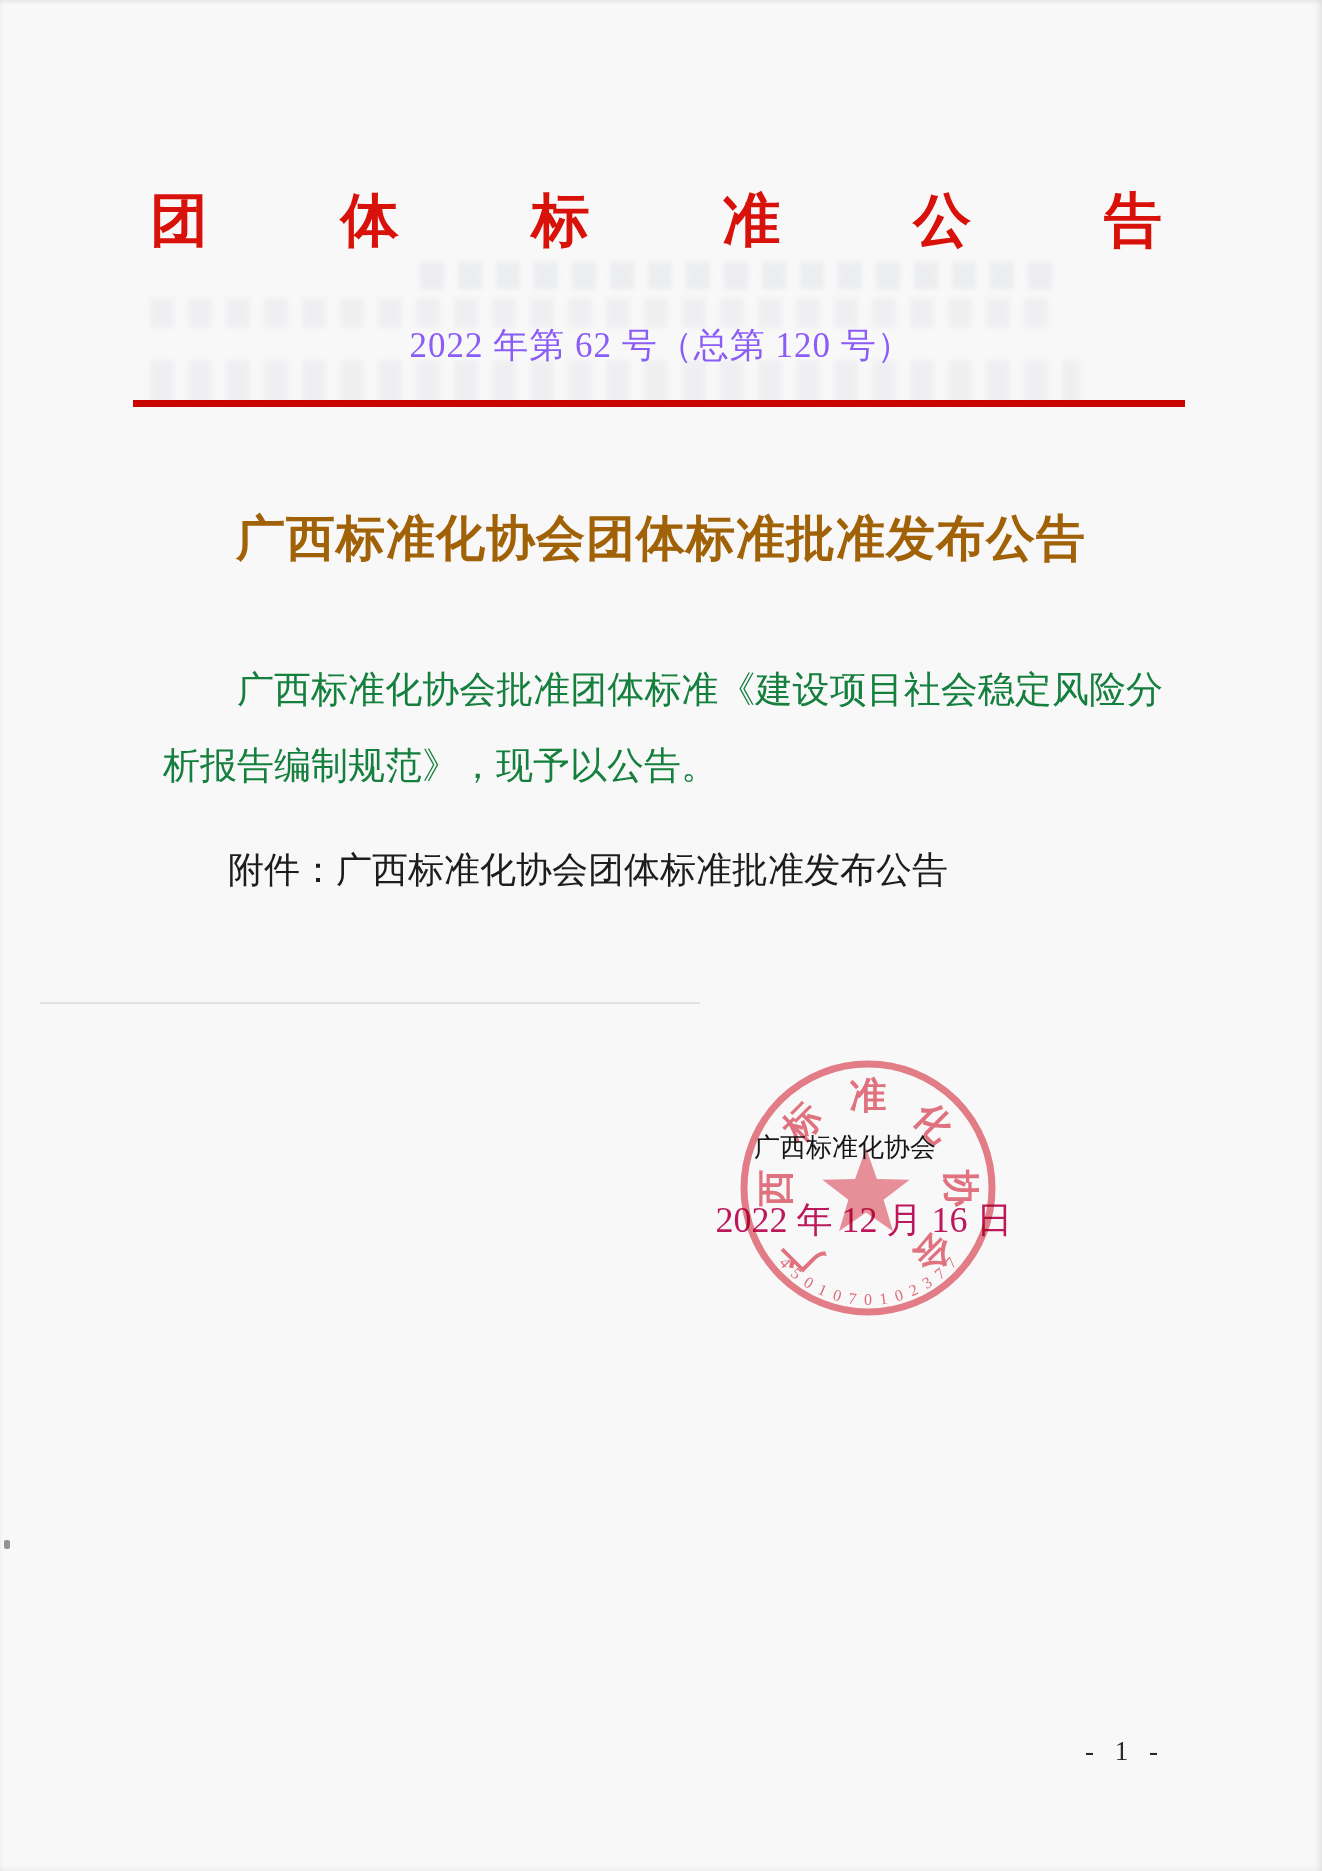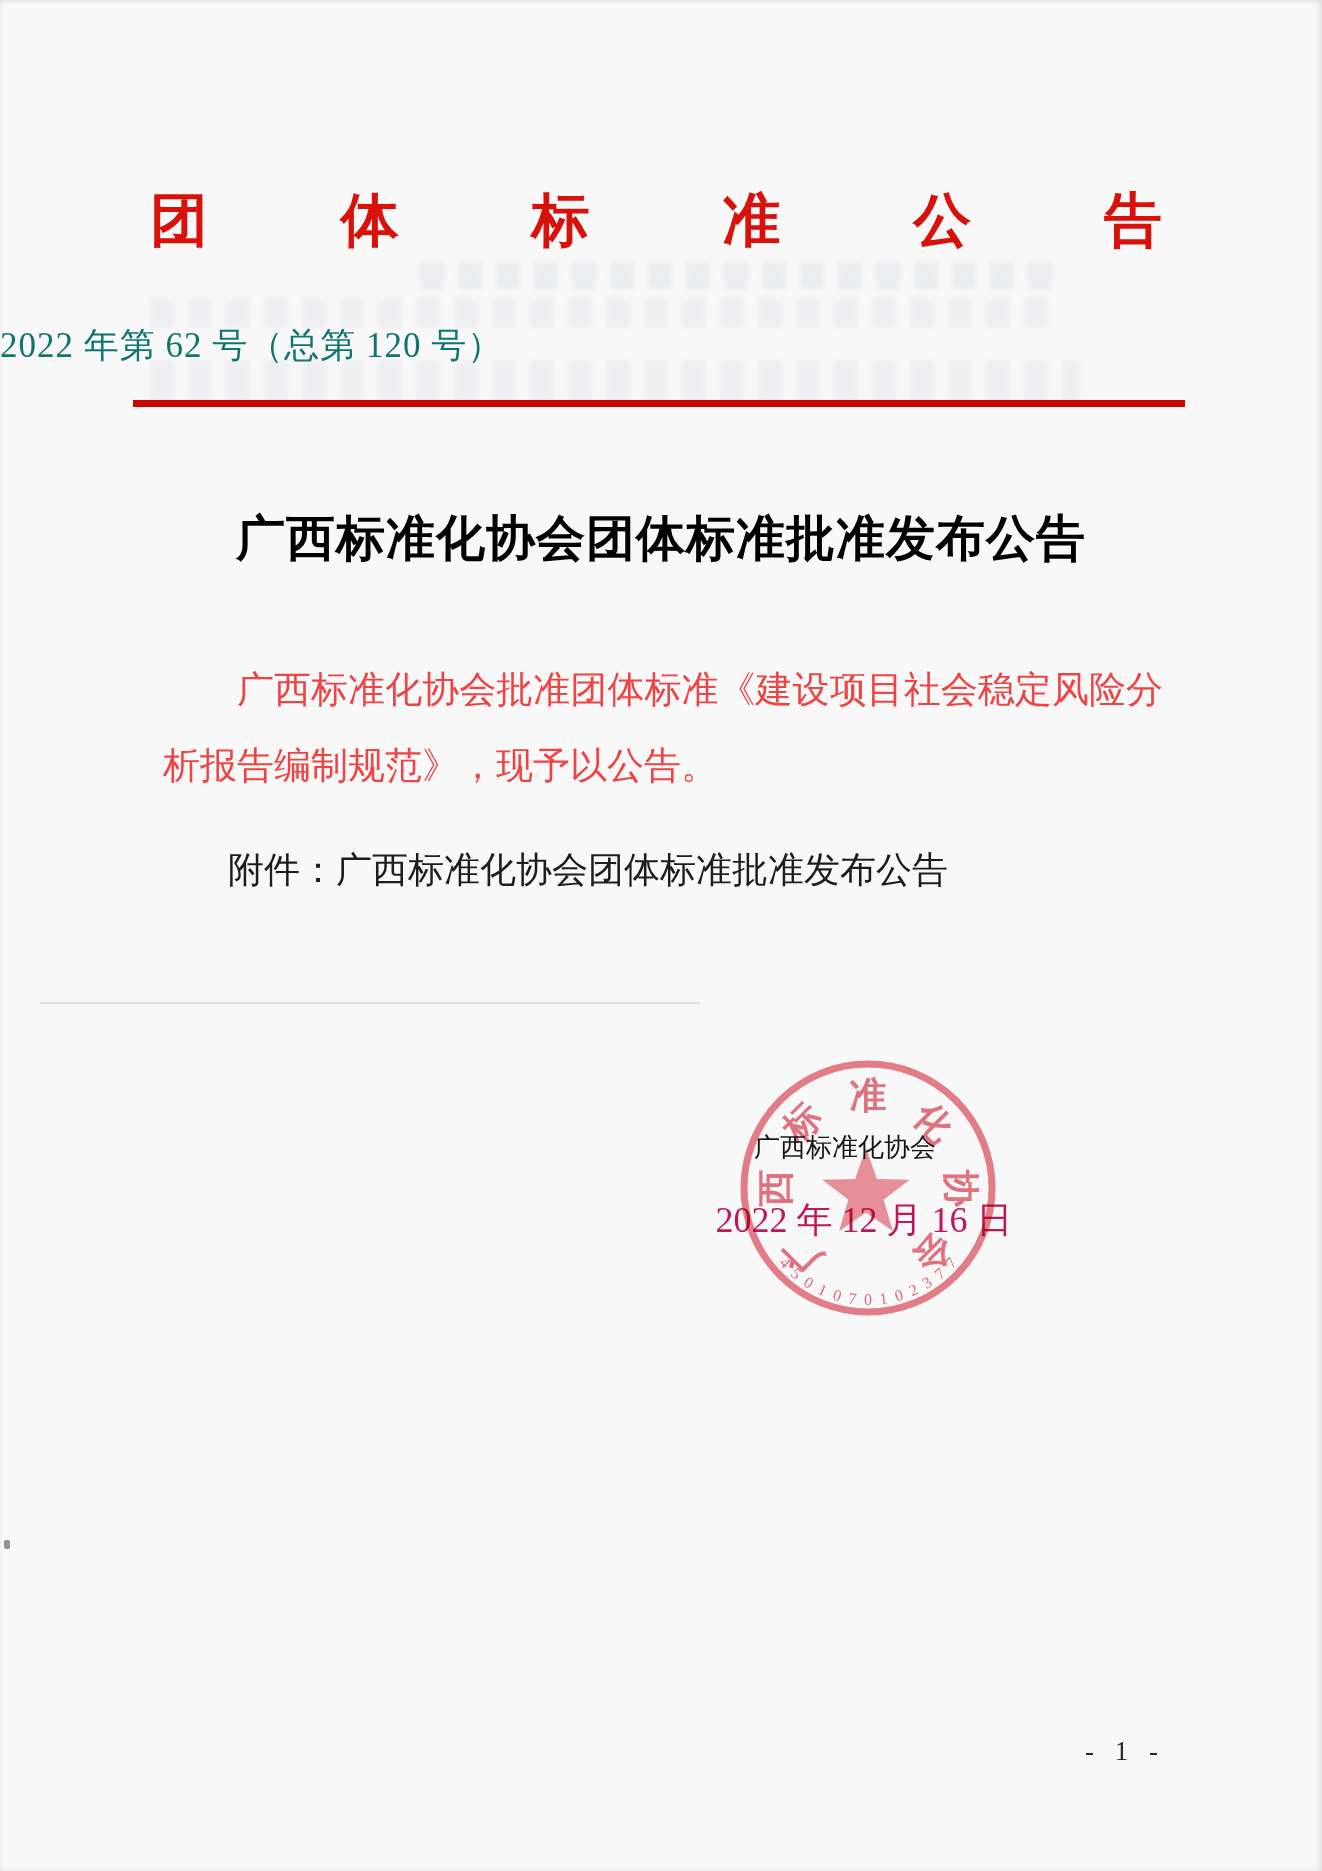--- a/index.html
+++ b/index.html
@@ -15,46 +15,46 @@
   }
   
   .title-row{
     position:absolute;left:150px;top:188px;width:1012px;
     display:flex;justify-content:space-between;
     font-size:58px;line-height:66px;font-weight:bold;
     color:#d8120a;
   }
   .issue-line{
     position:absolute;left:0;top:322px;width:1322px;
-    font-size:35px;letter-spacing:1px;color:#0f766e;
+    text-align:center;font-size:35px;letter-spacing:1px;color:#8b5cf6;
   }
   .red-rule{
     position:absolute;left:133px;top:400px;width:1052px;height:7px;
     background:#c90500;
   }
   
   .ghost{
     position:absolute;
     background:repeating-linear-gradient(90deg,#8d93a0 0 24px,transparent 24px 38px);
     filter:blur(2px);
     opacity:.10;
   }
   .ghost-a{left:420px;top:262px;width:640px;height:27px;}
   .ghost-b{left:150px;top:298px;width:900px;height:30px;opacity:.08;}
   .ghost-c{left:150px;top:360px;width:930px;height:44px;opacity:.08;}
   
   .doc-heading{
     position:absolute;left:0;top:506px;width:1322px;
-    text-align:center;font-size:49px;font-weight:bold;color:#000000;
+    text-align:center;font-size:49px;font-weight:bold;color:#a16207;
     letter-spacing:1px;
   }
   .doc-paragraph{
     position:absolute;left:163px;top:652px;width:1000px;
     font-size:37px;line-height:76px;text-align:justify;
-    text-indent:74px;color:#ef4444;
+    text-indent:74px;color:#15803d;
   }
   .attachment-line{
     position:absolute;left:228px;top:846px;
     font-size:36px;color:#1d1d1f;
   }
   
   .org-line{
     position:absolute;left:845px;top:1130px;transform:translateX(-50%);
     font-size:26px;white-space:nowrap;color:#151515;
   }

